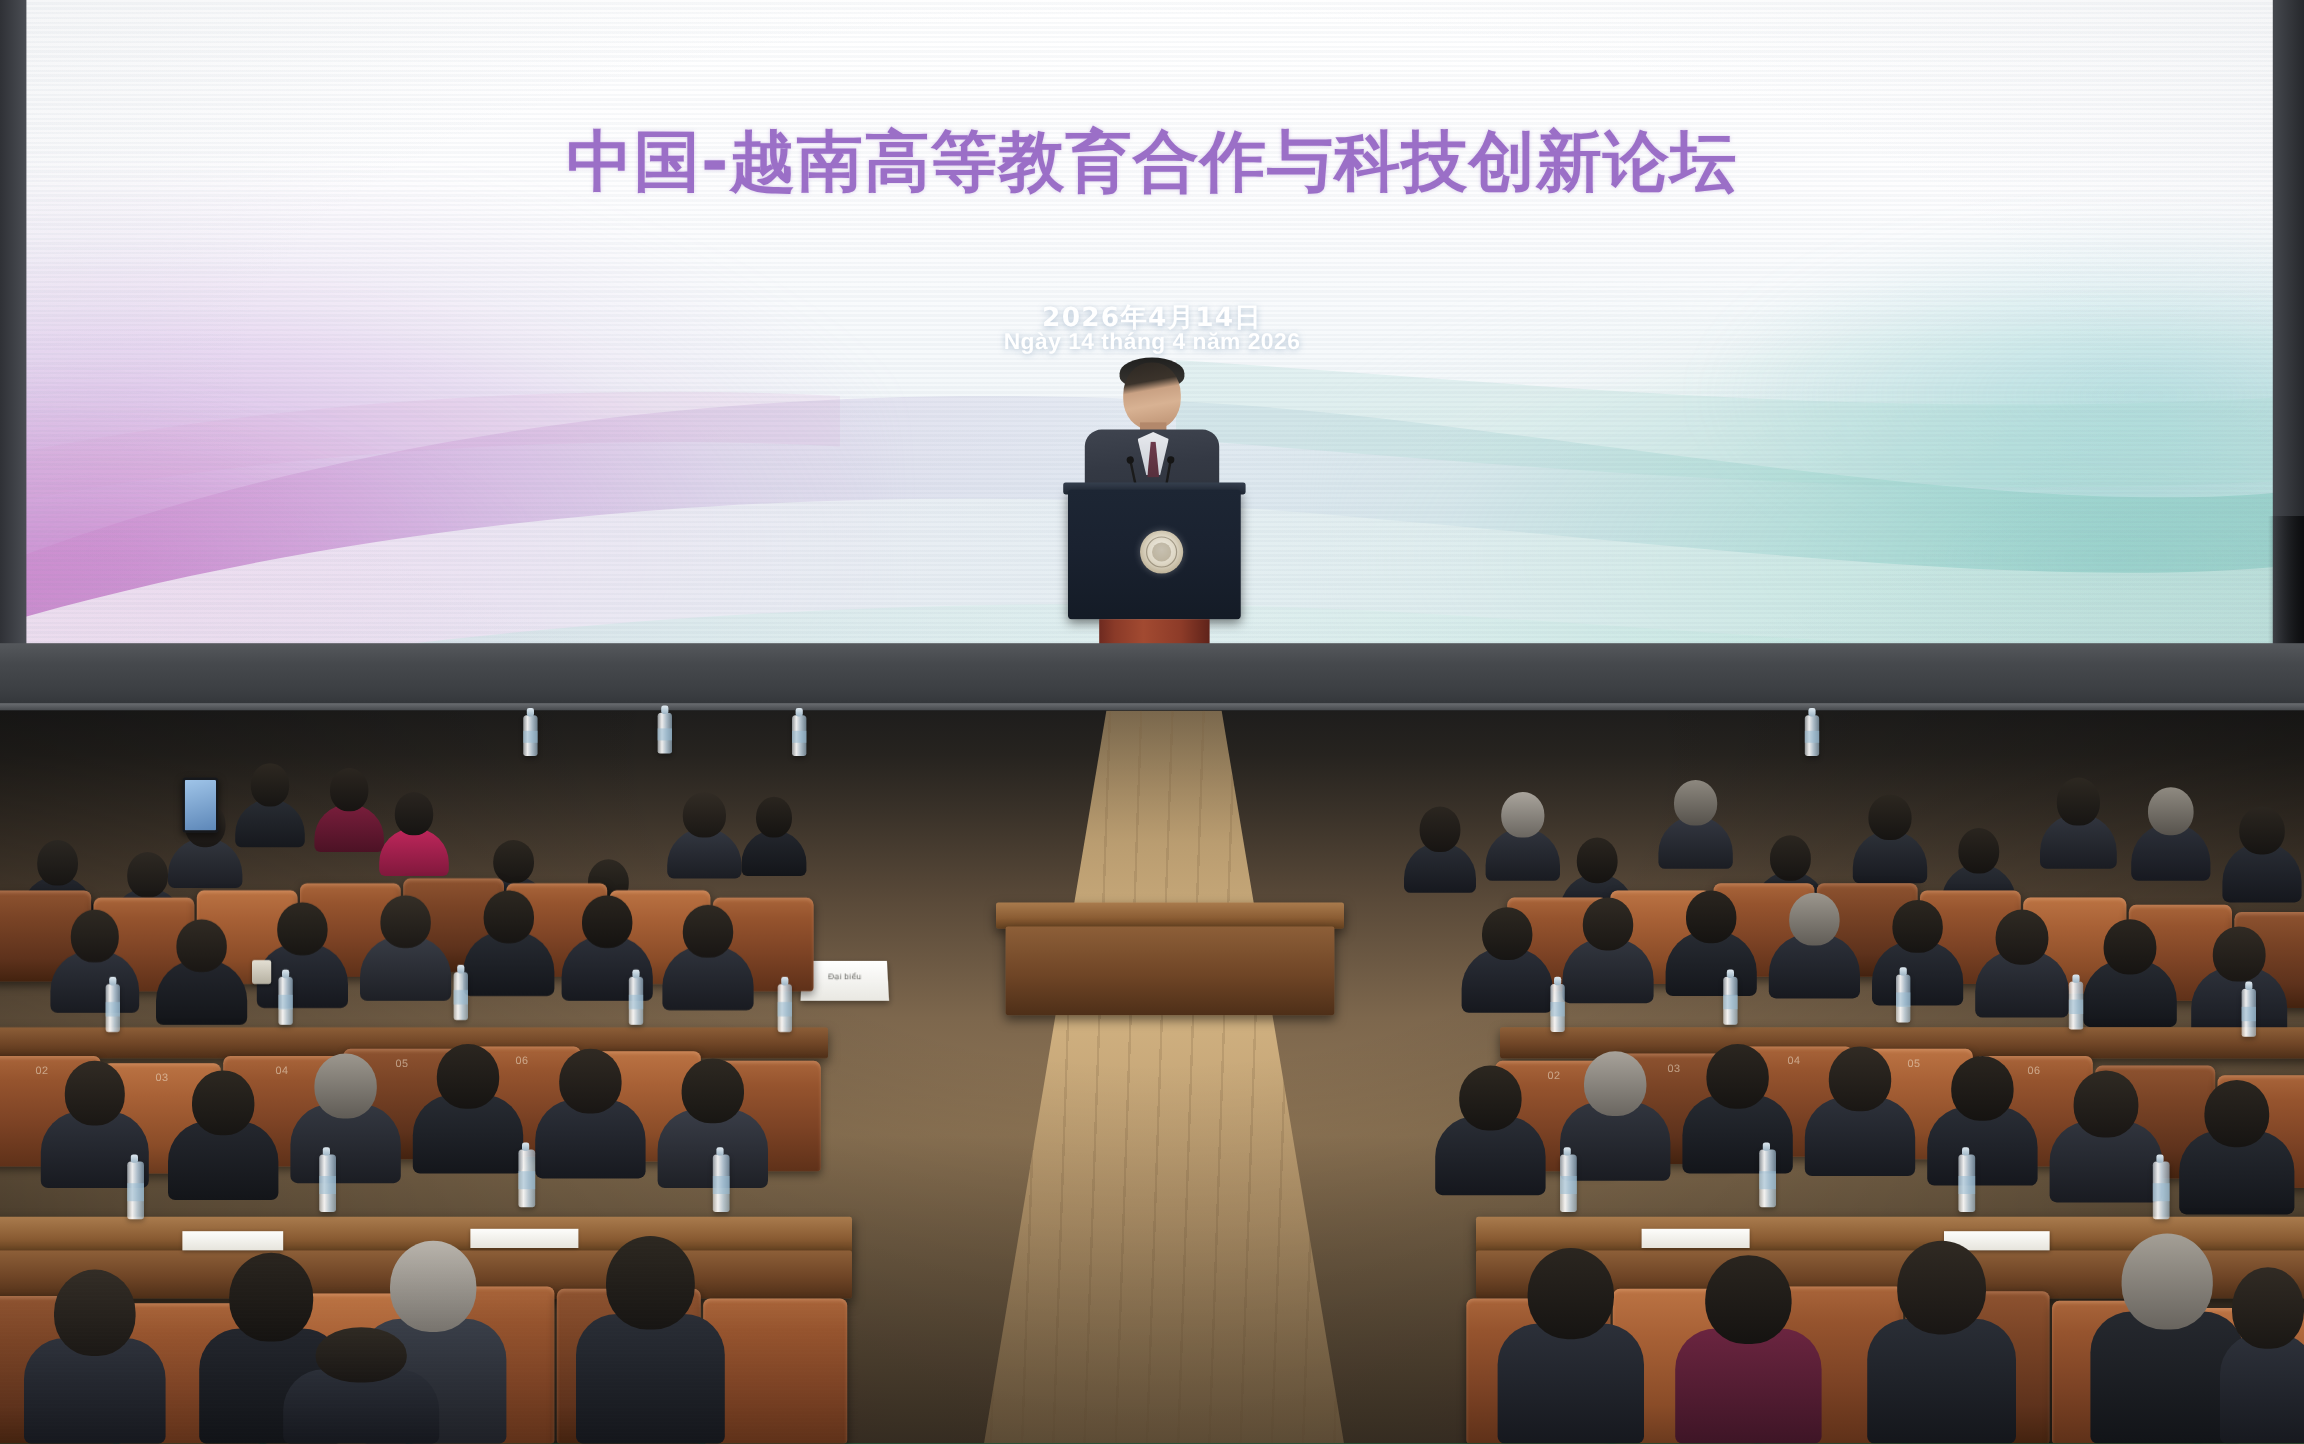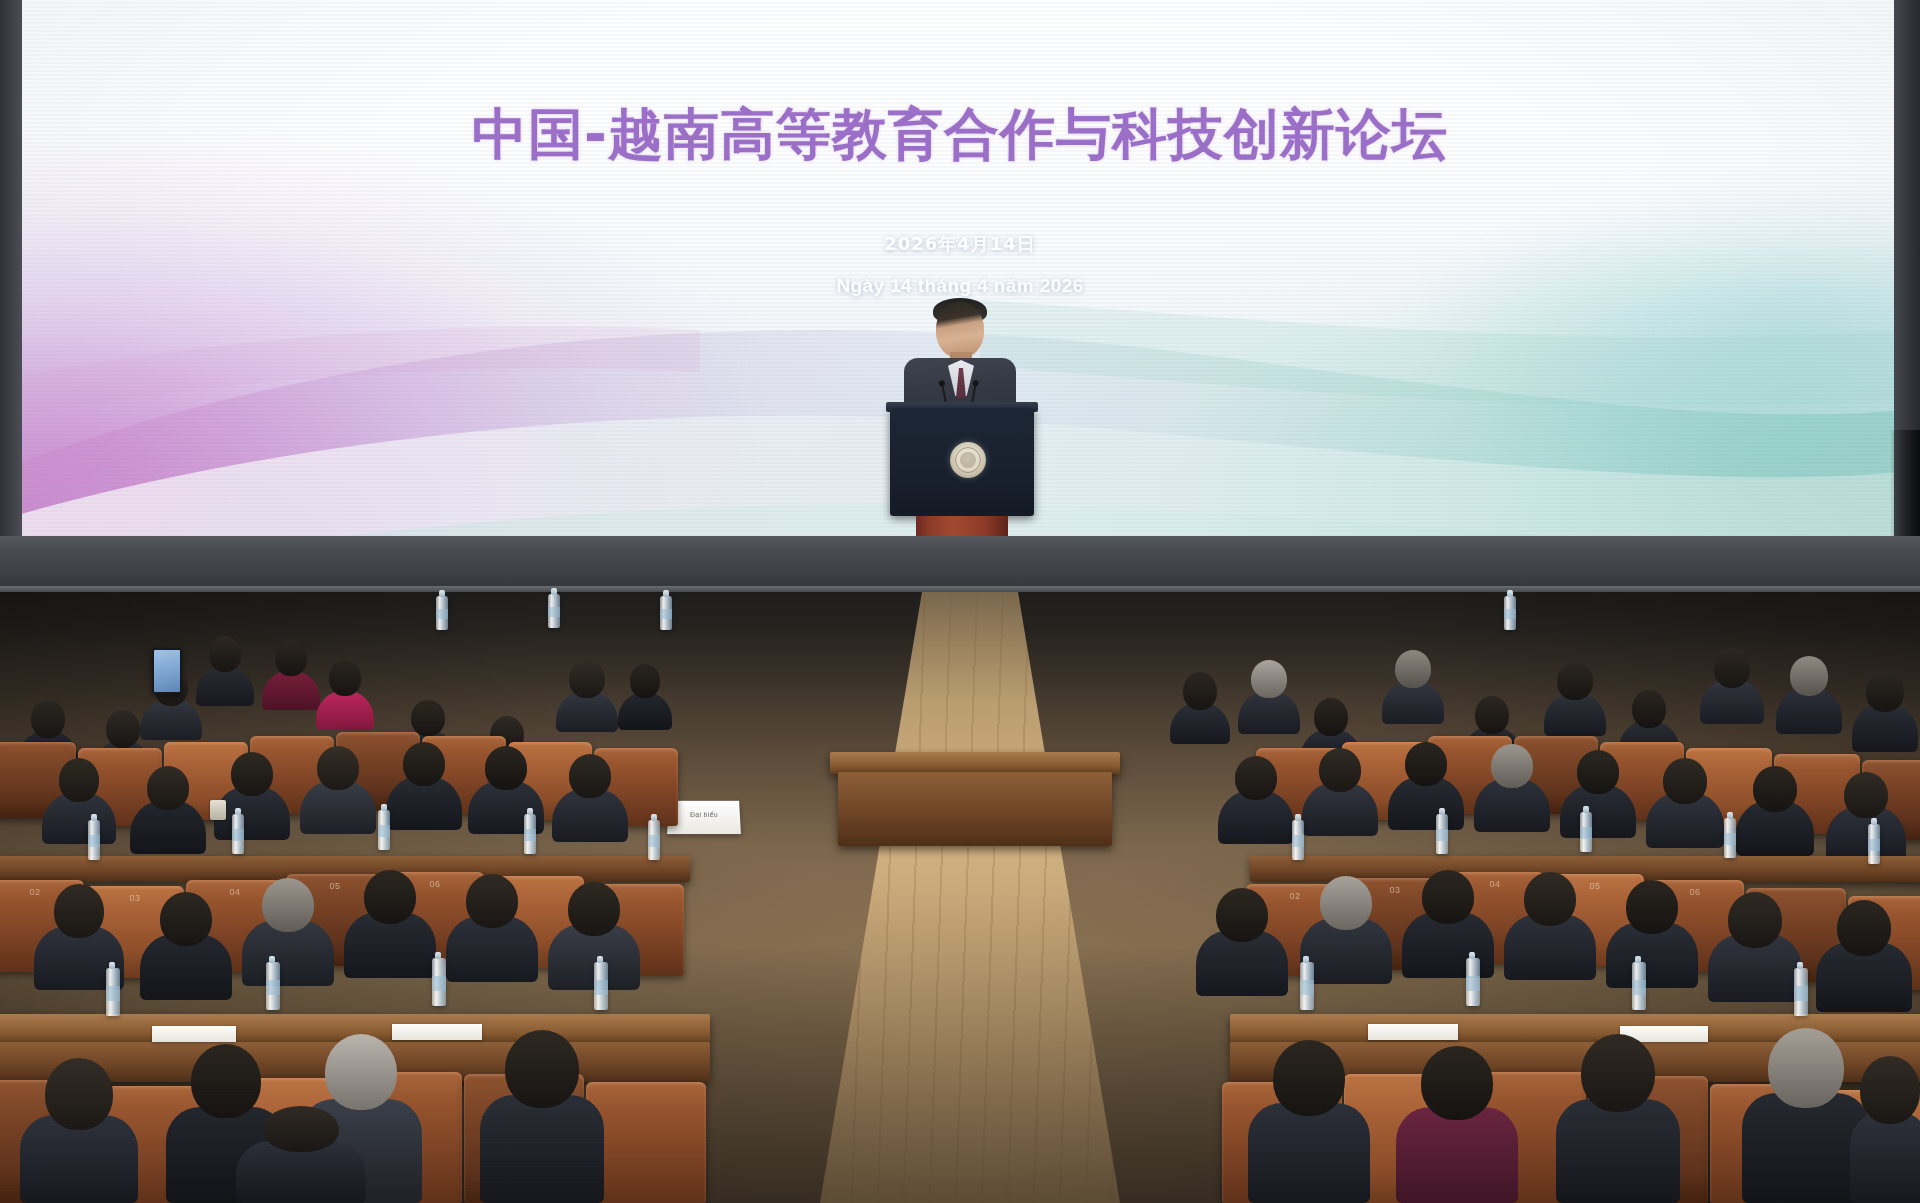--- a/index.html
+++ b/index.html
@@ -35,22 +35,22 @@
     background:radial-gradient(ellipse at 50% 45%,rgba(255,255,255,0) 55%,rgba(150,160,175,.12) 100%);}
 
   
   .title-cn{position:absolute;left:0;right:0;top:98px;text-align:center;
     font-size:55px;font-weight:700;letter-spacing:1px;color:#9b6fc7;
     font-family:"DejaVu Sans","Liberation Sans",sans-serif;
     text-shadow:0 0 3px rgba(180,150,215,.5);}
   .title-vn{position:absolute;left:0;right:0;top:160px;text-align:center;
     font-size:21.5px;font-weight:500;letter-spacing:.9px;color:#8d87b4;
     font-family:"Liberation Sans",sans-serif;opacity:.92;}
-  .date-cn{position:absolute;left:0;right:0;top:232px;text-align:center;
-    font-size:18px;font-weight:700;color:#ffffff;letter-spacing:1px;
+  .date-cn{position:absolute;left:0;right:0;top:250px;text-align:center;
+    font-size:22px;font-weight:700;color:#ffffff;letter-spacing:1px;
     font-family:"DejaVu Sans","Liberation Sans",sans-serif;
     text-shadow:0 1px 5px rgba(120,150,180,.55);}
   .date-vn{position:absolute;left:0;right:0;top:275px;text-align:center;
     font-size:19px;font-weight:700;color:#ffffff;letter-spacing:.4px;
     text-shadow:0 1px 5px rgba(120,150,180,.55);}
 
   
   .stage-band{position:absolute;left:0;top:536px;width:1920px;height:56px;
     background:linear-gradient(180deg,#55585c 0%,#46494d 30%,#3c3f43 70%,#303337 100%);}
   .stage-band-lip{position:absolute;left:0;top:586px;width:1920px;height:8px;

